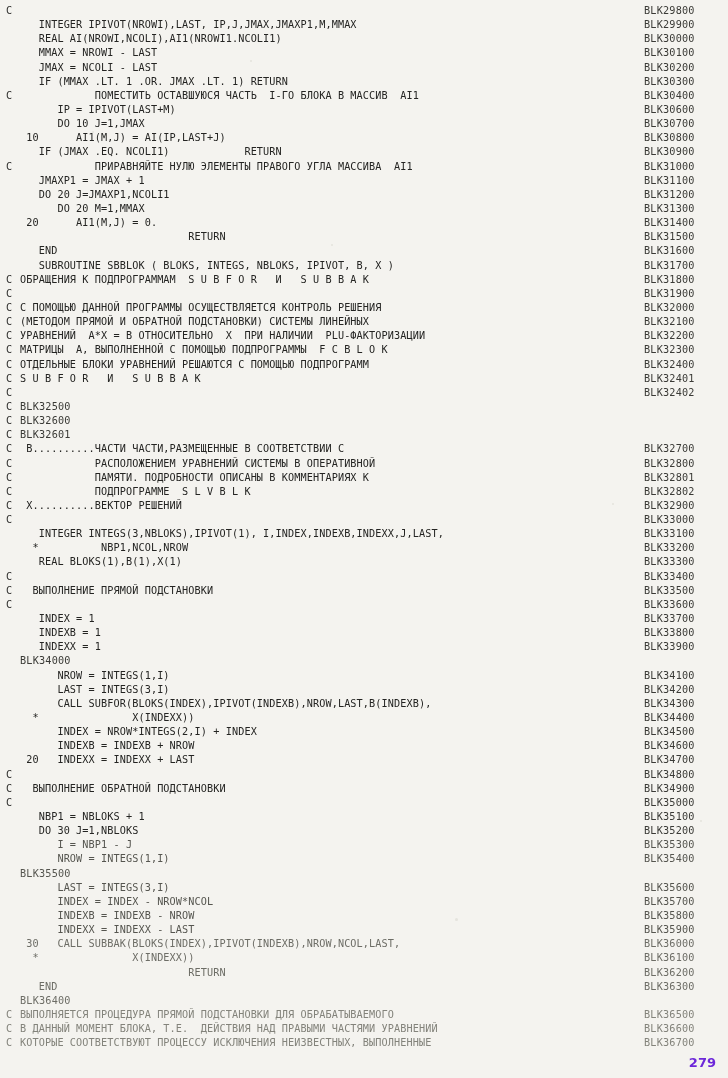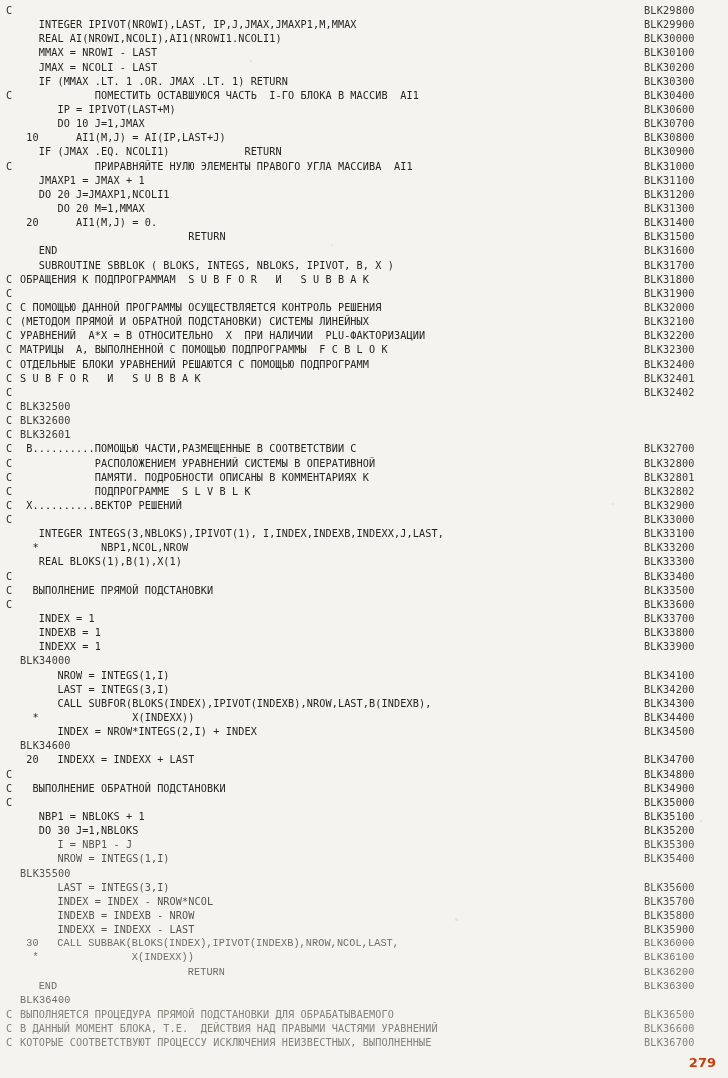--- a/index.html
+++ b/index.html
@@ -55,31 +55,31 @@
   .seq {
     flex: 0 0 78px;
     width: 78px;
     text-align: left;
     font-size: 10.2px;
     color: #3a3a36;
     letter-spacing: 0.2px;
   }
   
   .fade1 .code, .fade1 .seq, .fade1 .cmark { color: #55554f; }
-  .fade2 .code, .fade2 .seq, .fade2 .cmark { color: #6d6d66; font-family: Liberation Mono, monospace; }
+  .fade2 .code, .fade2 .seq, .fade2 .cmark { color: #6d6d66; }
   .fade3 .code, .fade3 .seq, .fade3 .cmark { color: #83837b; }
 
   .pagenum {
     position: absolute;
     right: 12px;
     bottom: 8px;
     font-family: "DejaVu Sans", sans-serif;
     font-size: 13px;
     font-weight: bold;
-    color: #c2410c;
+    color: #6d28d9;
   }
   
   .speck {
     position: absolute;
     background: #d9d7cf;
     border-radius: 50%;
     opacity: .55;
   }
 </style>
 </head>
@@ -111,42 +111,42 @@
       <div class="row"><span class="cmark">C</span><span class="code">С ПОМОЩЬЮ ДАННОЙ ПРОГРАММЫ ОСУЩЕСТВЛЯЕТСЯ КОНТРОЛЬ РЕШЕНИЯ</span><span class="seq">BLK32000</span></div>
       <div class="row"><span class="cmark">C</span><span class="code">(МЕТОДОМ ПРЯМОЙ И ОБРАТНОЙ ПОДСТАНОВКИ) СИСТЕМЫ ЛИНЕЙНЫХ</span><span class="seq">BLK32100</span></div>
       <div class="row"><span class="cmark">C</span><span class="code">УРАВНЕНИЙ  A*X = B ОТНОСИТЕЛЬНО  X  ПРИ НАЛИЧИИ  PLU-ФАКТОРИЗАЦИИ</span><span class="seq">BLK32200</span></div>
       <div class="row"><span class="cmark">C</span><span class="code">МАТРИЦЫ  A, ВЫПОЛНЕННОЙ С ПОМОЩЬЮ ПОДПРОГРАММЫ  F C B L O K</span><span class="seq">BLK32300</span></div>
       <div class="row"><span class="cmark">C</span><span class="code">ОТДЕЛЬНЫЕ БЛОКИ УРАВНЕНИЙ РЕШАЮТСЯ С ПОМОЩЬЮ ПОДПРОГРАММ</span><span class="seq">BLK32400</span></div>
       <div class="row"><span class="cmark">C</span><span class="code">S U B F O R   И   S U B B A K</span><span class="seq">BLK32401</span></div>
       <div class="row"><span class="cmark">C</span><span class="code"></span><span class="seq">BLK32402</span></div>
       <div class="row"><span class="cmark">C</span><span class="seq">BLK32500</span></div>
       <div class="row"><span class="cmark">C</span><span class="seq">BLK32600</span></div>
       <div class="row"><span class="cmark">C</span><span class="seq">BLK32601</span></div>
-      <div class="row"><span class="cmark">C</span><span class="code"> B..........ПОМОЩЬЮ ЧАСТИ,РАЗМЕЩЕННЫЕ В СООТВЕТСТВИИ С</span><span class="seq">BLK32700</span></div>
+      <div class="row"><span class="cmark">C</span><span class="code"> B..........ЧАСТИ ЧАСТИ,РАЗМЕЩЕННЫЕ В СООТВЕТСТВИИ С</span><span class="seq">BLK32700</span></div>
       <div class="row"><span class="cmark">C</span><span class="code">            РАСПОЛОЖЕНИЕМ УРАВНЕНИЙ СИСТЕМЫ В ОПЕРАТИВНОЙ</span><span class="seq">BLK32800</span></div>
       <div class="row"><span class="cmark">C</span><span class="code">            ПАМЯТИ. ПОДРОБНОСТИ ОПИСАНЫ В КОММЕНТАРИЯХ К</span><span class="seq">BLK32801</span></div>
       <div class="row"><span class="cmark">C</span><span class="code">            ПОДПРОГРАММЕ  S L V B L K</span><span class="seq">BLK32802</span></div>
       <div class="row"><span class="cmark">C</span><span class="code"> X..........ВЕКТОР РЕШЕНИЙ</span><span class="seq">BLK32900</span></div>
       <div class="row"><span class="cmark">C</span><span class="code"></span><span class="seq">BLK33000</span></div>
       <div class="row"><span class="cmark"></span><span class="code">   INTEGER INTEGS(3,NBLOKS),IPIVOT(1), I,INDEX,INDEXB,INDEXX,J,LAST,</span><span class="seq">BLK33100</span></div>
       <div class="row"><span class="cmark"></span><span class="code">  *          NBP1,NCOL,NROW</span><span class="seq">BLK33200</span></div>
       <div class="row"><span class="cmark"></span><span class="code">   REAL BLOKS(1),B(1),X(1)</span><span class="seq">BLK33300</span></div>
       <div class="row"><span class="cmark">C</span><span class="code"></span><span class="seq">BLK33400</span></div>
       <div class="row"><span class="cmark">C</span><span class="code">  ВЫПОЛНЕНИЕ ПРЯМОЙ ПОДСТАНОВКИ</span><span class="seq">BLK33500</span></div>
       <div class="row"><span class="cmark">C</span><span class="code"></span><span class="seq">BLK33600</span></div>
       <div class="row"><span class="cmark"></span><span class="code">   INDEX = 1</span><span class="seq">BLK33700</span></div>
       <div class="row"><span class="cmark"></span><span class="code">   INDEXB = 1</span><span class="seq">BLK33800</span></div>
       <div class="row"><span class="cmark"></span><span class="code">   INDEXX = 1</span><span class="seq">BLK33900</span></div>
       <div class="row"><span class="cmark"></span><span class="seq">BLK34000</span></div>
       <div class="row"><span class="cmark"></span><span class="code">      NROW = INTEGS(1,I)</span><span class="seq">BLK34100</span></div>
       <div class="row"><span class="cmark"></span><span class="code">      LAST = INTEGS(3,I)</span><span class="seq">BLK34200</span></div>
       <div class="row"><span class="cmark"></span><span class="code">      CALL SUBFOR(BLOKS(INDEX),IPIVOT(INDEXB),NROW,LAST,B(INDEXB),</span><span class="seq">BLK34300</span></div>
       <div class="row"><span class="cmark"></span><span class="code">  *               X(INDEXX))</span><span class="seq">BLK34400</span></div>
       <div class="row"><span class="cmark"></span><span class="code">      INDEX = NROW*INTEGS(2,I) + INDEX</span><span class="seq">BLK34500</span></div>
-      <div class="row"><span class="cmark"></span><span class="seq">BLK34600</span></div>
+      <div class="row"><span class="cmark"></span><span class="code">      INDEXB = INDEXB + NROW</span><span class="seq">BLK34600</span></div>
       <div class="row"><span class="cmark"></span><span class="code"> 20   INDEXX = INDEXX + LAST</span><span class="seq">BLK34700</span></div>
       <div class="row"><span class="cmark">C</span><span class="code"></span><span class="seq">BLK34800</span></div>
       <div class="row"><span class="cmark">C</span><span class="code">  ВЫПОЛНЕНИЕ ОБРАТНОЙ ПОДСТАНОВКИ</span><span class="seq">BLK34900</span></div>
       <div class="row"><span class="cmark">C</span><span class="code"></span><span class="seq">BLK35000</span></div>
       <div class="row"><span class="cmark"></span><span class="code">   NBP1 = NBLOKS + 1</span><span class="seq">BLK35100</span></div>
       <div class="row"><span class="cmark"></span><span class="code">   DO 30 J=1,NBLOKS</span><span class="seq">BLK35200</span></div>
       <div class="row fade1"><span class="cmark"></span><span class="code">      I = NBP1 - J</span><span class="seq">BLK35300</span></div>
       <div class="row fade1"><span class="cmark"></span><span class="code">      NROW = INTEGS(1,I)</span><span class="seq">BLK35400</span></div>
       <div class="row fade1"><span class="cmark"></span><span class="seq">BLK35500</span></div>
       <div class="row fade1"><span class="cmark"></span><span class="code">      LAST = INTEGS(3,I)</span><span class="seq">BLK35600</span></div>

